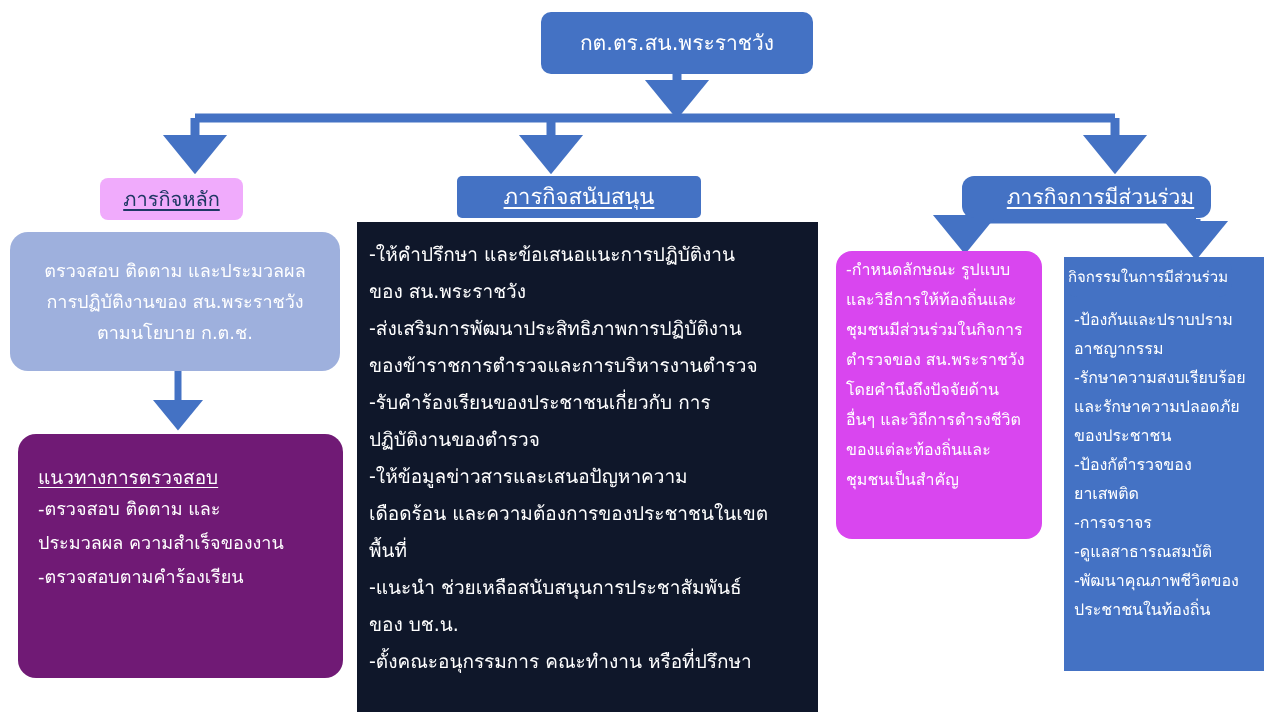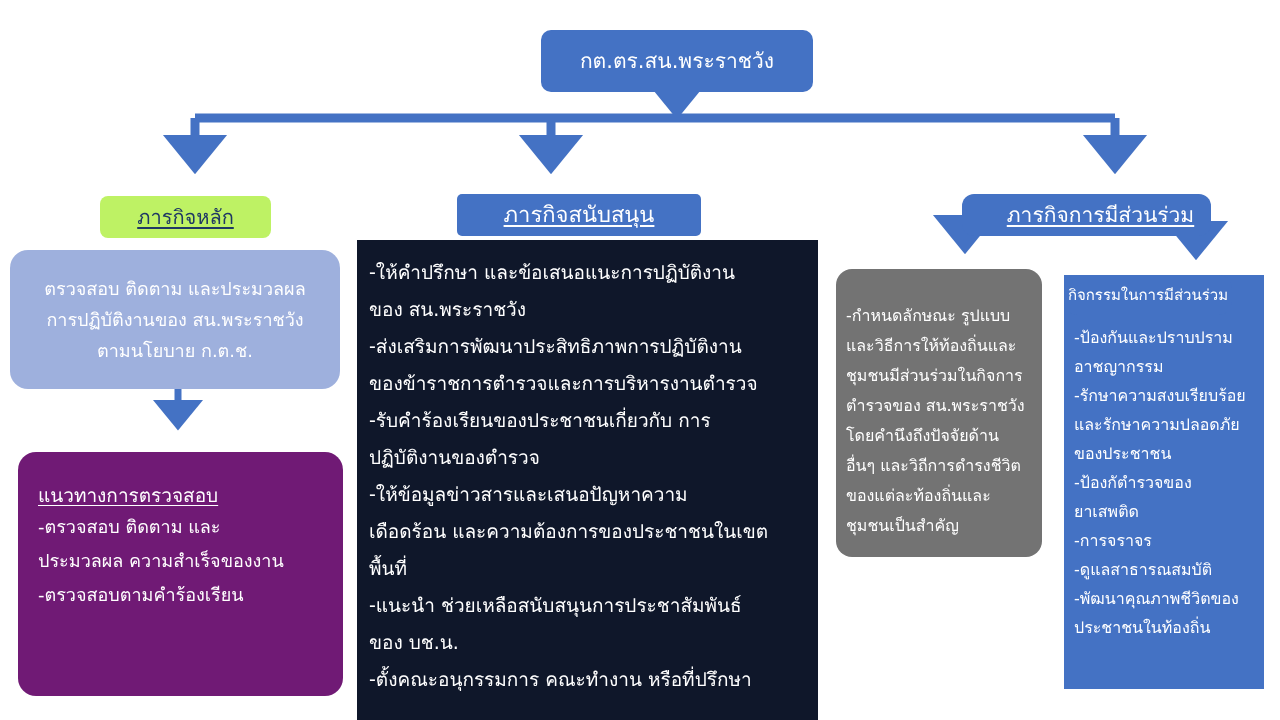--- a/index.html
+++ b/index.html
@@ -18,21 +18,20 @@
     position: absolute;
     left: 0; top: 0;
     width: 1280px;
     height: 720px;
   }
   .node {
     position: absolute;
     box-sizing: border-box;
     color: #ffffff;
     text-align: center;
-    margin-top: 18px;
   }
   .txt {
     display: block;
     white-space: pre-wrap;
   }
 
   
   #root-node {
     left: 541px; top: 12px;
     width: 272px; height: 62px;
@@ -53,22 +52,22 @@
     align-items: center;
     justify-content: center;
   }
   .branch-header .txt {
     text-decoration: underline;
     text-underline-offset: 3px;
   }
 
   #branch-header-main {
     left: 100px; top: 178px;
-    width: 171px; height: 42px;
-    background: #bef264;
+    width: 143px; height: 42px;
+    background: #f0abfc;
     border-radius: 8px;
     color: #1f3864;
     justify-content: center;
   }
   #branch-header-main .txt {
     font-size: 20px;
     line-height: 24px;
   }
 
   #branch-header-support {
@@ -143,24 +142,24 @@
   #support-mission-box .body {
     font-size: 19px;
     line-height: 37px;
     display: block;
   }
 
   
   #participation-definition-box {
     left: 836px; top: 251px;
     width: 206px; height: 288px;
-    background: #737373;
+    background: #d946ef;
     border-radius: 16px;
     text-align: left;
-    padding: 32px 10px 10px 10px;
+    padding: 4px 10px 10px 10px;
   }
   #participation-definition-box .body {
     font-size: 16px;
     line-height: 30px;
     display: block;
   }
 
   
   #participation-activities-box {
     left: 1064px; top: 257px;

